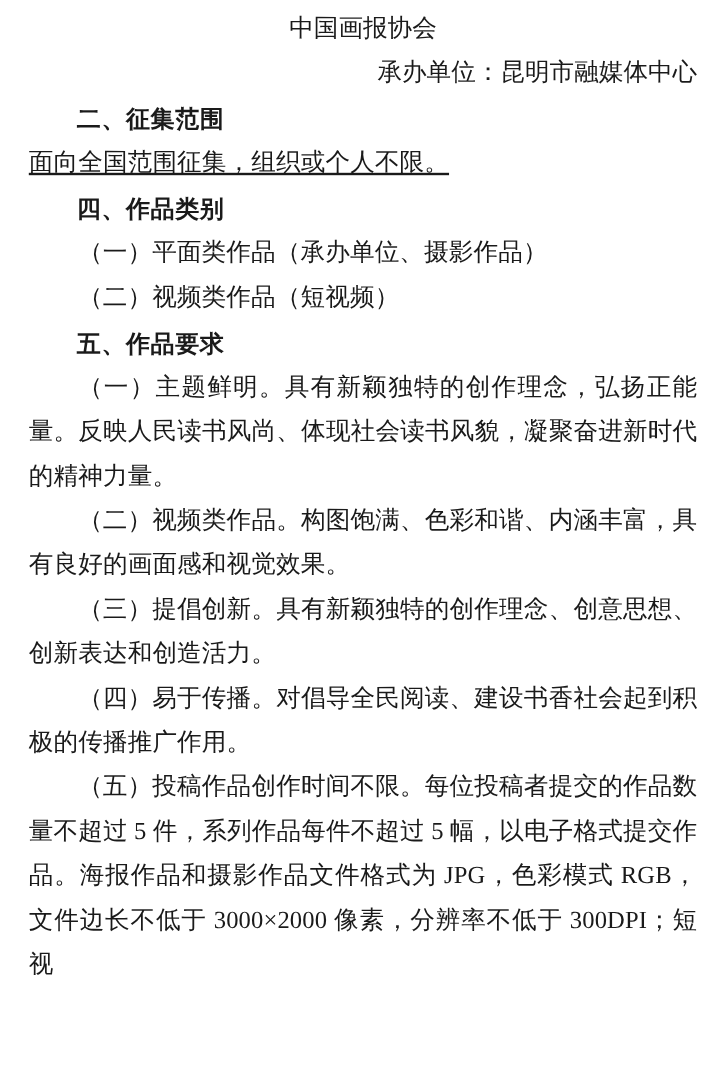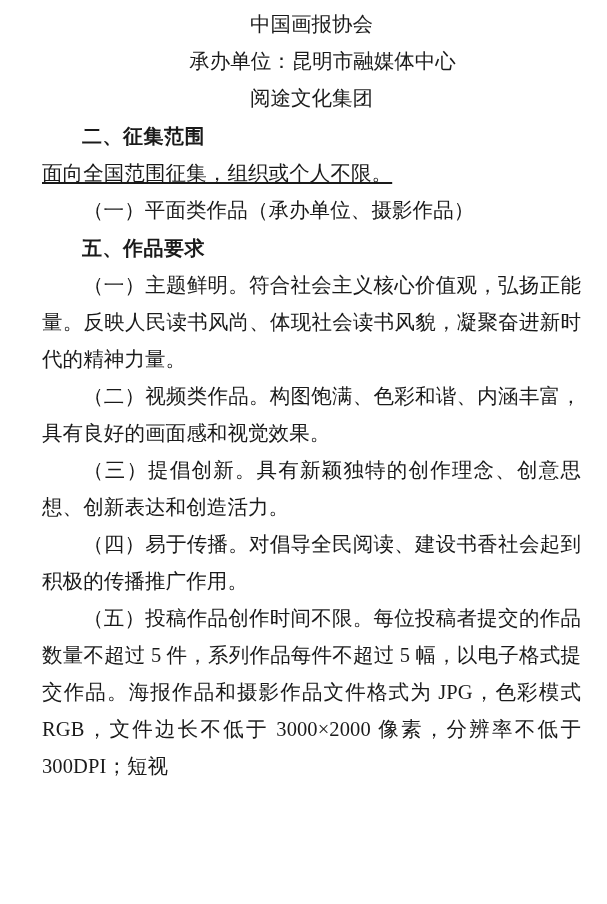--- a/index.html
+++ b/index.html
@@ -11,21 +11,21 @@
     width: 607px;
     height: 904px;
     font-family: "Liberation Serif", "DejaVu Serif", serif;
     color: #1a1a1a;
     overflow: hidden;
   }
   .page {
     width: 607px;
     height: 904px;
     box-sizing: border-box;
-    padding: 6px 26px 0 42px;
+    padding: 6px 26px 0 24px;
     position: relative;
   }
   .heading {
     font-family: "DejaVu Sans", "Liberation Sans", sans-serif;
     font-weight: bold;
     font-size: 20px;
     line-height: 38px;
     text-indent: 2em;
     letter-spacing: 0.5px;
   }
@@ -43,49 +43,50 @@
   }
   .block {
     margin: 0;
   }
   .org-line {
     font-size: 20.5px;
     line-height: 37px;
     text-align: center;
   }
   .org-line.left-pad {
-    text-align: center;
+    text-align: right;
     padding-left: 22px;
   }
 </style>
 </head>
 <body>
 
 <div class="page">
 
   <div class="block">
     <div class="org-line">中国画报协会</div>
     <div class="org-line left-pad">承办单位：昆明市融媒体中心</div>
-    <div class="org-line">阅途文化集团</div>
   </div>
 
   <div class="block">
     <div class="heading">二、征集范围</div>
     <div class="para para-noindent">面向全国范围征集，组织或个人不限。</div>
   </div>
 
   <div class="block">
   </div>
 
   <div class="block">
+    <div class="heading">四、作品类别</div>
     <div class="para">（一）平面类作品（承办单位、摄影作品）</div>
+    <div class="para">（二）视频类作品（短视频）</div>
   </div>
 
   <div class="block">
     <div class="heading">五、作品要求</div>
-    <div class="para">（一）主题鲜明。符合社会主义核心价值观，弘扬正能量。反映人民读书风尚、体现社会读书风貌，凝聚奋进新时代的精神力量。</div>
+    <div class="para">（一）主题鲜明。具有新颖独特的创作理念，弘扬正能量。反映人民读书风尚、体现社会读书风貌，凝聚奋进新时代的精神力量。</div>
     <div class="para">（二）视频类作品。构图饱满、色彩和谐、内涵丰富，具有良好的画面感和视觉效果。</div>
     <div class="para">（三）提倡创新。具有新颖独特的创作理念、创意思想、创新表达和创造活力。</div>
     <div class="para">（四）易于传播。对倡导全民阅读、建设书香社会起到积极的传播推广作用。</div>
     <div class="para">（五）投稿作品创作时间不限。每位投稿者提交的作品数量不超过 5 件，系列作品每件不超过 5 幅，以电子格式提交作品。海报作品和摄影作品文件格式为 JPG，色彩模式 RGB，文件边长不低于 3000×2000 像素，分辨率不低于 300DPI；短视</div>
   </div>
 
 </div>
 
 </body></html>

